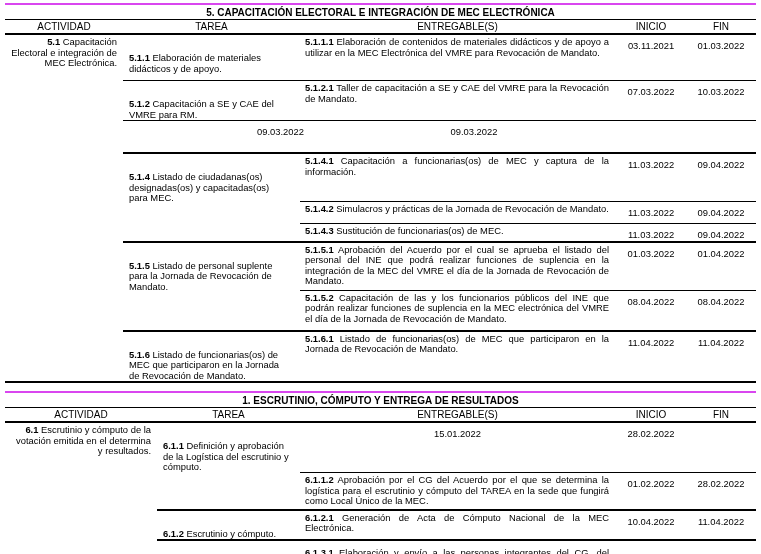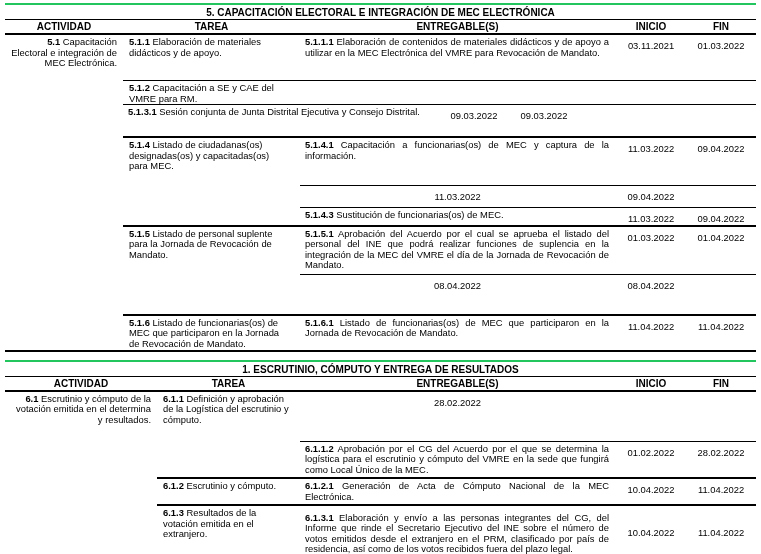--- a/index.html
+++ b/index.html
@@ -2,38 +2,38 @@
 <html><head>
 <meta charset="utf-8">
 <style>
   html,body { margin:0; padding:0; }
   body {
     width:761px; height:554px; background:#ffffff; color:#000000;
     font-family:"Liberation Sans", sans-serif;
     font-size:9.4px; line-height:10.5px;
     -webkit-font-smoothing:antialiased;
   }
-  .doc-table { margin:0 5px; border-top:2px solid #22c55e; border-bottom:2px solid #000; }
+  .doc-table { margin:0 5px; border-top:2px solid #d946ef; border-bottom:2px solid #000; }
   .t5 { margin-top:3px; --c1:118px; --c2:177px; }
   .t6 { margin-top:8px; --c1:152px; --c2:143px; }
   .title-row {
     font-weight:bold; text-align:center; font-size:10px; line-height:11px;
     padding:2px 0 1px; border-bottom:1px solid #000;
   }
   .header-row {
     display:grid; grid-template-columns: var(--c1) var(--c2) 315px 72px 68px;
-    font-weight:bold; font-size:10px; line-height:11px; text-align:center;
+    font-weight:normal; font-size:10px; line-height:11px; text-align:center;
     padding:1px 0 1px; border-bottom:2px solid #000;
   }
   .body { display:grid; grid-template-columns: var(--c1) 1fr; }
   .activity-cell { padding:2px 6px 0 6px;text-align:right; }
   .group { display:grid; grid-template-columns: var(--c2) 1fr; }
   .group.sep1 { border-top:1px solid #000; }
   .group.sep2 { border-top:2px solid #000; }
-  .task-cell { padding:2px 10px 0 6px; }
+  .task-cell { padding:18px 10px 0 6px; }
   .entry { display:grid; grid-template-columns: 315px 72px 68px; }
   .entry + .entry { border-top:1px solid #000; }
   .entry-text { padding:2px 6px 2px 5px; text-align:justify; }
   .date { text-align:center; padding-top:6px; }
   .entry.mid { align-items:center; }
   .entry.mid .date { padding-top:0; }
   b { font-weight:bold; }
 </style>
 </head>
 <body>
@@ -69,29 +69,35 @@
             <div class="date">01.03.2022</div>
           </div>
         </div>
       </div>
 
       <div class="group sep1">
         <div class="task-cell">
           <b>5.1.2</b>
           <span>Capacitación a SE y CAE del VMRE para RM.</span>
         </div>
+        <div class="entries">
+          <div class="entry" style="min-height:29px">
+            <div class="entry-text">
+              <b>5.1.2.1</b>
+              <span>Taller de capacitación a SE y CAE del VMRE para la Revocación de Mandato.</span>
+            </div>
+            <div class="date">07.03.2022</div>
+            <div class="date">10.03.2022</div>
+          </div>
+        </div>
       </div>
 
       <div class="group sep1">
         <div class="entries">
           <div class="entry" style="min-height:31px">
-            <div class="entry-text">
-              <b>5.1.3.1</b>
-              <span>Sesión conjunta de Junta Distrital Ejecutiva y Consejo Distrital.</span>
-            </div>
             <div class="date">09.03.2022</div>
             <div class="date">09.03.2022</div>
           </div>
         </div>
       </div>
 
       <div class="group sep2">
         <div class="task-cell">
           <b>5.1.4</b>
           <span>Listado de ciudadanas(os) designadas(os) y capacitadas(os) para MEC.</span>
@@ -99,20 +105,24 @@
         <div class="entries">
           <div class="entry" style="min-height:47px">
             <div class="entry-text">
               <b>5.1.4.1</b>
               <span>Capacitación a funcionarias(os) de MEC y captura de la información.</span>
             </div>
             <div class="date">11.03.2022</div>
             <div class="date">09.04.2022</div>
           </div>
           <div class="entry" style="min-height:21px">
+            <div class="entry-text">
+              <b>5.1.4.2</b>
+              <span>Simulacros y prácticas de la Jornada de Revocación de Mandato.</span>
+            </div>
             <div class="date">11.03.2022</div>
             <div class="date">09.04.2022</div>
           </div>
           <div class="entry" style="min-height:12px">
             <div class="entry-text">
               <b>5.1.4.3</b>
               <span>Sustitución de funcionarias(os) de MEC.</span>
             </div>
             <div class="date">11.03.2022</div>
             <div class="date">09.04.2022</div>
@@ -128,20 +138,24 @@
         <div class="entries">
           <div class="entry" style="min-height:47px">
             <div class="entry-text">
               <b>5.1.5.1</b>
               <span>Aprobación del Acuerdo por el cual se aprueba el listado del personal del INE que podrá realizar funciones de suplencia en la integración de la MEC del VMRE el día de la Jornada de Revocación de Mandato.</span>
             </div>
             <div class="date">01.03.2022</div>
             <div class="date">01.04.2022</div>
           </div>
           <div class="entry" style="min-height:39px">
+            <div class="entry-text">
+              <b>5.1.5.2</b>
+              <span>Capacitación de las y los funcionarios públicos del INE que podrán realizar funciones de suplencia en la MEC electrónica del VMRE el día de la Jornada de Revocación de Mandato.</span>
+            </div>
             <div class="date">08.04.2022</div>
             <div class="date">08.04.2022</div>
           </div>
         </div>
       </div>
 
       <div class="group sep2">
         <div class="task-cell">
           <b>5.1.6</b>
           <span>Listado de funcionarias(os) de MEC que participaron en la Jornada de Revocación de Mandato.</span>
@@ -178,26 +192,27 @@
     </div>
     <div class="groups">
 
       <div class="group">
         <div class="task-cell">
           <b>6.1.1</b>
           <span>Definición y aprobación de la Logística del escrutinio y cómputo.</span>
         </div>
         <div class="entries">
           <div class="entry" style="min-height:49px">
+            <div class="date">15.01.2022</div>
             <div class="date">28.02.2022</div>
           </div>
           <div class="entry" style="min-height:33px">
             <div class="entry-text">
               <b>6.1.1.2</b>
-              <span>Aprobación por el CG del Acuerdo por el que se determina la logística para el escrutinio y cómputo del VMRE en la sede que fungirá como Local Único de la MEC.</span>
+              <span>Aprobación por el CG del Acuerdo por el que se determina la logística para el escrutinio y cómputo del TAREA en la sede que fungirá como Local Único de la MEC.</span>
             </div>
             <div class="date">01.02.2022</div>
             <div class="date">28.02.2022</div>
           </div>
         </div>
       </div>
 
       <div class="group sep2">
         <div class="task-cell">
           <b>6.1.2</b>

